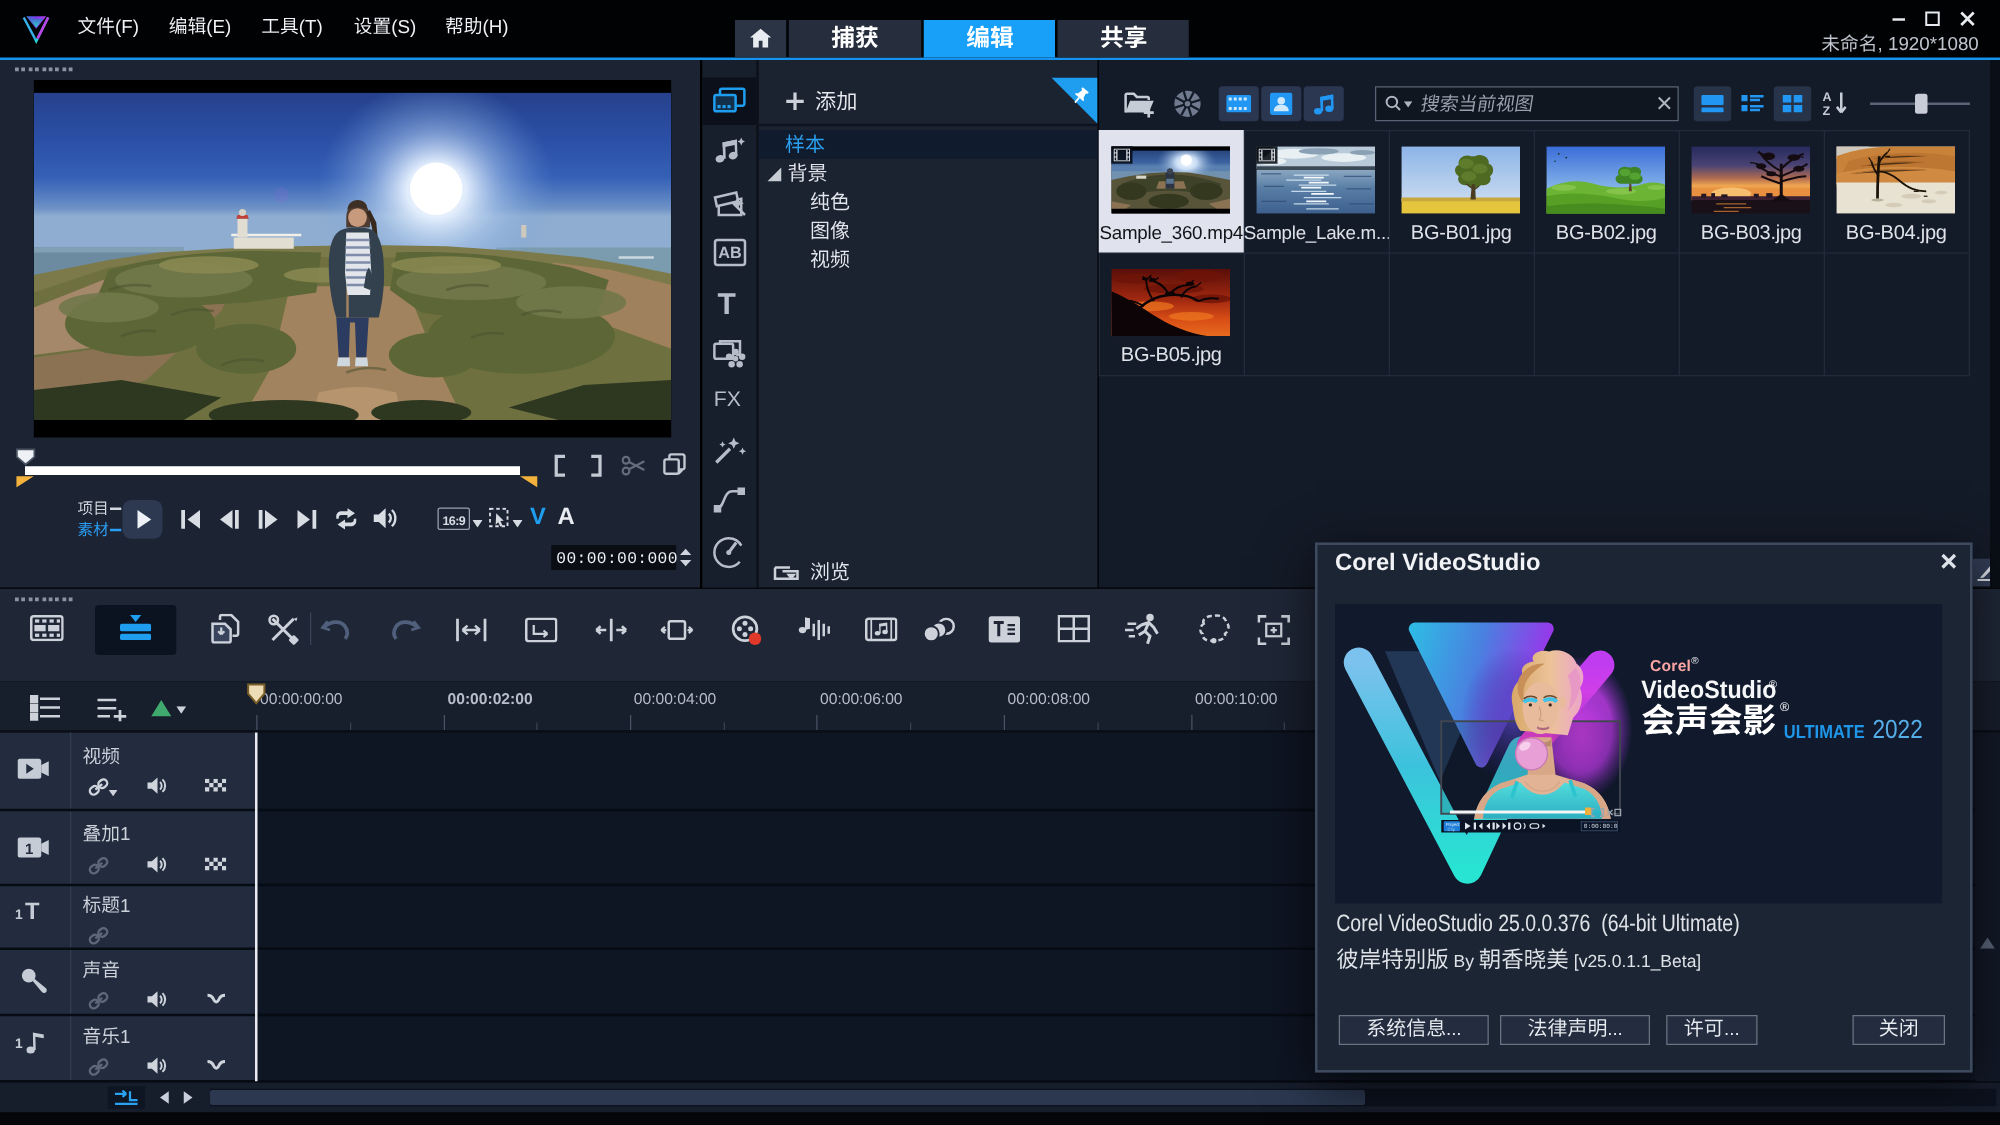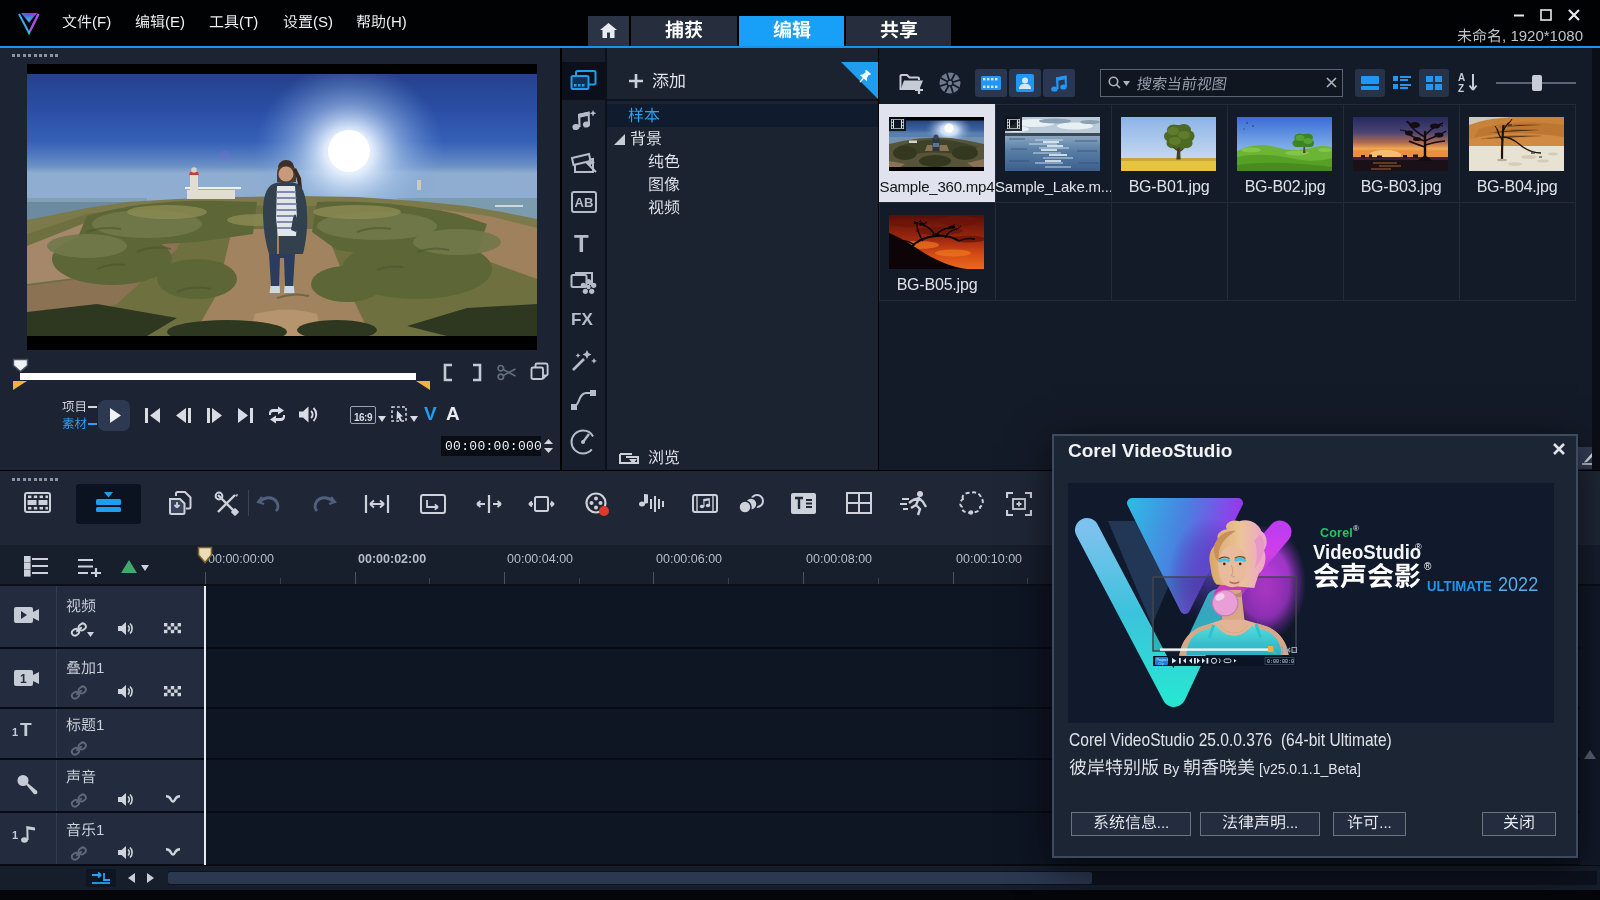--- a/index.html
+++ b/index.html
@@ -415,21 +415,21 @@
     </g>
     <g fill="#b6bdc9">
       <circle cx="18.5" cy="17" r="2.2"></circle>
       <circle cx="18.5" cy="11.5" r="2.6"></circle>
       <circle cx="13.3" cy="15.3" r="2.6"></circle>
       <circle cx="15.3" cy="21.3" r="2.6"></circle>
       <circle cx="21.7" cy="21.3" r="2.6"></circle>
       <circle cx="23.7" cy="15.3" r="2.6"></circle>
     </g>
   </svg>
-<div style="position:absolute;left:571px;top:310px;font-size:17px;color:#b6bdc9;font-weight:bold;white-space:nowrap;">FX</div>
+<div style="position:absolute;left:571px;top:310px;font-size:17px;color:#b6bdc9;font-weight:normal;white-space:nowrap;">FX</div>
 <svg class="ab" style="left:570px;top:347px" width="27" height="26" viewBox="0 0 27 26">
     <path d="M3,23 L14,12" stroke="#b6bdc9" stroke-width="2.6"></path>
     <g fill="#b6bdc9">
       <path d="M17,3 l1.4,3.1 3.1,1.4 -3.1,1.4 -1.4,3.1 -1.4,-3.1 -3.1,-1.4 3.1,-1.4 Z"></path>
       <path d="M24,11 l.9,2 2,.9 -2,.9 -.9,2 -.9,-2 -2,-.9 2,-.9 Z"></path>
       <path d="M8,6 l.8,1.7 1.7,.8 -1.7,.8 -.8,1.7 -.8,-1.7 -1.7,-.8 1.7,-.8 Z"></path>
     </g>
   </svg>
 <svg class="ab" style="left:570px;top:387px" width="27" height="25" viewBox="0 0 27 25">
     <path d="M3,20 C10,20 8,6 16,6 L22,6" stroke="#b6bdc9" stroke-width="2" fill="none"></path>
@@ -1319,21 +1319,21 @@
           <circle cx="146" cy="177.8" r="2.6" fill="none" stroke="#dfe5ec" stroke-width="1"></circle>
           <path d="M151,175.5 a3,3 0 0 1 0,4.6" fill="none" stroke="#dfe5ec" stroke-width="1"></path>
           <rect x="156" y="176" width="7" height="3.6" rx="1.8" fill="none" stroke="#dfe5ec" stroke-width=".9"></rect>
           <path d="M166,176 l2.4,1.8 -2.4,1.8 Z"></path>
         </g>
 <rect x="197" y="174.4" width="29" height="7.2" fill="#0a1628" stroke="#3a4a66" stroke-width=".8"></rect>
 <text x="199" y="179.6" font-size="5" fill="#cfd6e0" font-family="Liberation Mono">0:00:00:0</text>
 </g>
 </svg>
   </div>
-<div style="position:absolute;left:1320px;top:526px;font-size:12.5px;color:#22c55e;font-weight:bold;white-space:nowrap;letter-spacing:.2px">Corel</div>
+<div style="position:absolute;left:1320px;top:526px;font-size:12.5px;color:#fca5a5;font-weight:bold;white-space:nowrap;letter-spacing:.2px">Corel</div>
 <div style="position:absolute;left:1353px;top:524px;font-size:8px;color:#eef1f4;font-weight:normal;white-space:nowrap;">®</div>
 <div style="position:absolute;left:1313px;top:541px;font-size:20px;color:#f4f6f8;font-weight:bold;white-space:nowrap;transform:scaleX(.93);transform-origin:0 0">VideoStudio</div>
 <div style="position:absolute;left:1415px;top:542px;font-size:9px;color:#f4f6f8;font-weight:normal;white-space:nowrap;">®</div>
 <div style="position:absolute;left:1313px;top:562px;width:120px;height:30px;"><svg style="display:inline-block;vertical-align:-3.2px;overflow:visible;" width="108" height="27" viewBox="0 0 108 27">
       <g fill="#ffffff" transform="translate(0,23.8) scale(0.02700)">
         <use href="#b4f1a" x="0"></use>
         <use href="#b58f0" x="1000"></use>
         <use href="#b4f1a" x="2000"></use>
         <use href="#b5f71" x="3000"></use>
       </g>

